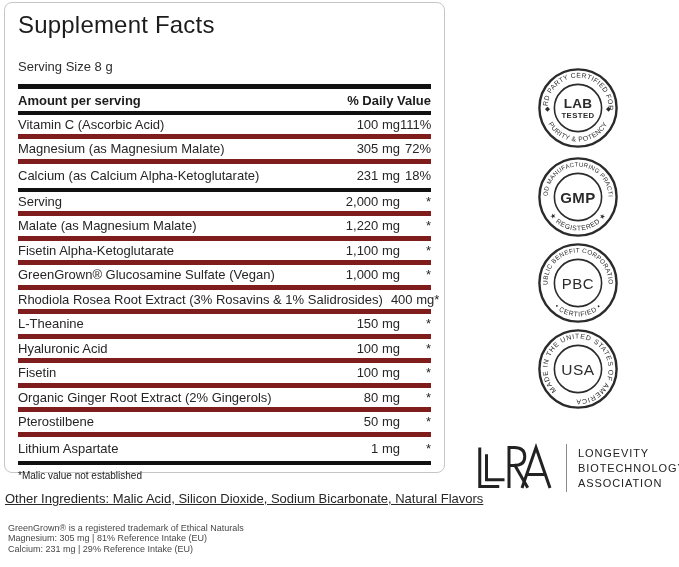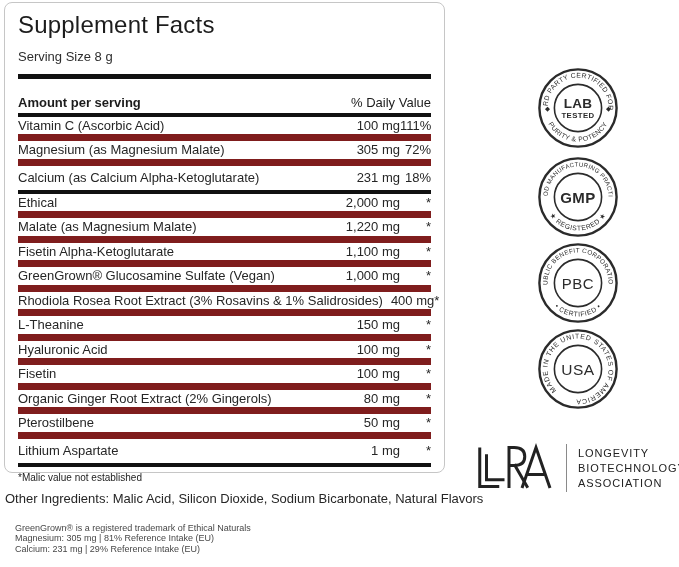--- a/index.html
+++ b/index.html
@@ -7,40 +7,40 @@
   body { font-family:"Liberation Sans", sans-serif; }
   .screen { position:relative; width:679px; height:567px; background:#ffffff; overflow:hidden; }
 
   
   .panel {
     position:absolute; left:4px; top:2px; width:441px; height:471px;
     border:1.5px solid #c6c6c6; border-radius:8px;
     padding:0 13px; background:#fff;
   }
   .title { margin-top:8px; font-size:24px; font-weight:400; color:#1c1c1c; letter-spacing:0.2px; }
-  .serving { margin-top:10px; font-size:13px; color:#2e2e2e; }
+  .serving { margin-top:20px; font-size:13px; color:#2e2e2e; }
   .bar { background:#111111; }
   .bar-thick { height:5px; margin-top:10px; }
   .bar-med { height:3.5px; }
-  .header-row { display:flex; justify-content:space-between; align-items:center; height:22px; font-size:13px; color:#1c1c1c;margin-top:12px; }
+  .header-row { display:flex; justify-content:space-between; align-items:center; height:22px; font-size:13px; color:#1c1c1c; }
   .header-row .col-amount { font-weight:700; }
-  .header-row .col-dv { font-weight:400; }
+  .header-row .col-dv { font-weight:700; }
   .row {
     height:24.5px; display:flex; align-items:center;
-    font-size:13px; color:#262626; border-bottom:7px solid #7f1d1d;
+    font-size:13px; color:#262626; border-bottom:5px solid #7f1d1d;
   }
   .row.no-sep { border-bottom:none; }
   .row .name { flex:1; padding-right:8px; white-space:nowrap; }
   .row .amount { text-align:right; white-space:nowrap; }
   .row .dv { width:31px; text-align:right; white-space:nowrap; }
   .panel-footnote { padding-top:5px; font-size:10px; color:#222222; }
 
   
-  .other-ingredients { position:absolute; left:5px; top:491px; font-size:13px; color:#262626; }
-  .fine-print { position:absolute; left:15px; top:523px; font-size:9px; line-height:10.4px; color:#474747; }
+  .other-ingredients { position:absolute; left:5px; top:491px; font-size:13px; color:#262626;text-decoration:underline; }
+  .fine-print { position:absolute; left:8px; top:523px; font-size:9px; line-height:10.4px; color:#474747; }
 
   
   .badge { position:absolute; width:80px; height:80px; }
   .badge-1 { left:538px; top:68px; }
   .badge-2 { left:538px; top:157px; }
   .badge-3 { left:538px; top:243px; }
   .badge-4 { left:538px; top:329px; }
   .badge text { fill:#2b2b2b; font-family:"Liberation Sans", sans-serif; }
 
   
@@ -82,21 +82,21 @@
     </div>
     <div class="row no-sep">
       <span class="name">Calcium (as Calcium Alpha-Ketoglutarate)</span>
       <span class="amount">231 mg</span>
       <span class="dv">18%</span>
     </div>
 
     <div class="bar bar-med"></div>
 
     <div class="row">
-      <span class="name">Ethical</span>
+      <span class="name">Serving</span>
       <span class="amount">2,000 mg</span>
       <span class="dv">*</span>
     </div>
     <div class="row">
       <span class="name">Malate (as Magnesium Malate)</span>
       <span class="amount">1,220 mg</span>
       <span class="dv">*</span>
     </div>
     <div class="row">
       <span class="name">Fisetin Alpha-Ketoglutarate</span>

